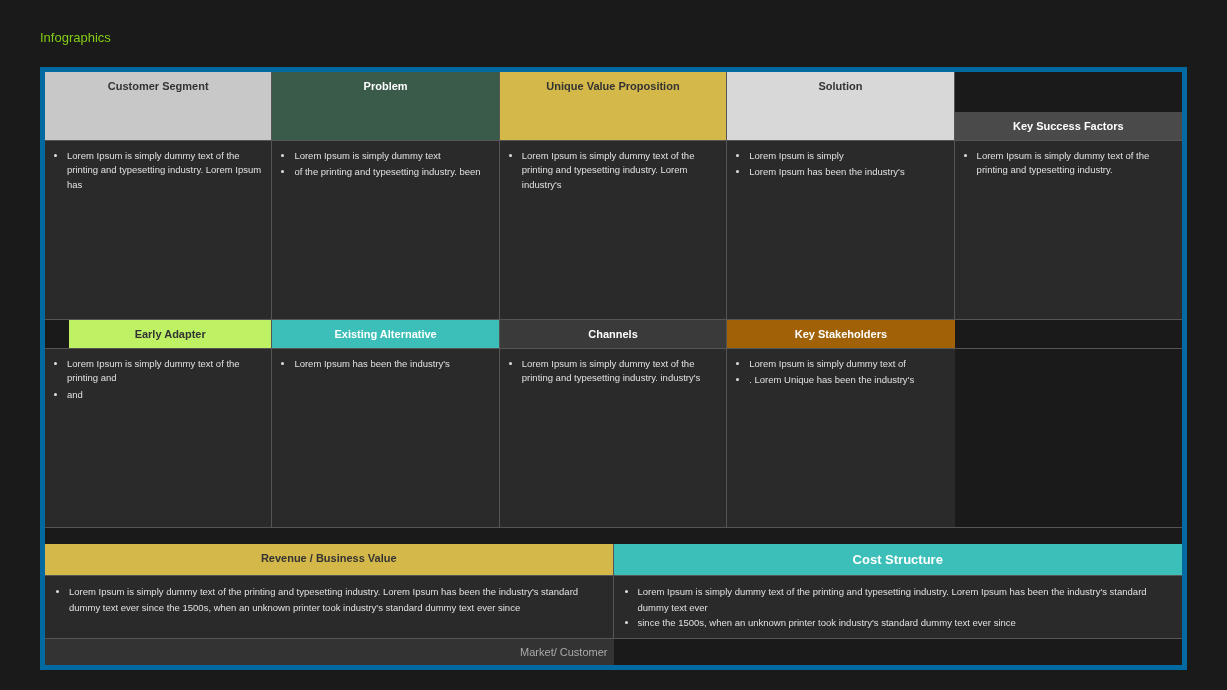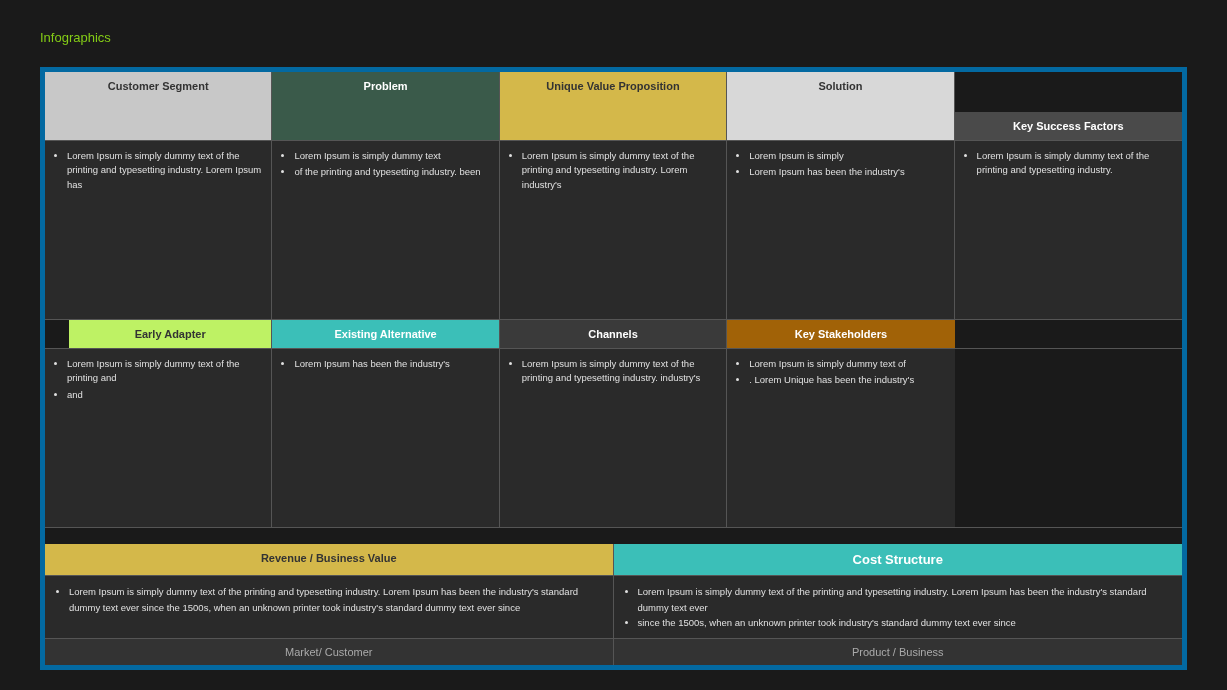--- a/index.html
+++ b/index.html
@@ -114,21 +114,21 @@
     }
     .content-cell-wide:last-child { border-right: none; }
     .content-cell-wide ul { list-style: disc; padding-left: 14px; line-height: 1.6; }
     
     .row-footers {
       display: grid;
       grid-template-columns: 1fr 1fr;
     }
     .footer-cell {
       padding: 7px 6px;
-      text-align: center;
+      text-align: right;
       font-size: 11px;
       color: #aaa;
       background: #333;
       border-right: 1px solid #555;
     }
     .footer-cell:last-child { border-right: none; }
   </style>
 </head>
 <body>
 
@@ -222,16 +222,15 @@
     <div class="content-cell-wide">
       <ul>
         <li>Lorem Ipsum is simply dummy text of the printing and typesetting industry. Lorem Ipsum has been the industry's standard dummy text ever</li>
         <li>since the 1500s, when an unknown printer took industry's standard dummy text ever since</li>
       </ul>
     </div>
   </div>
 
   <div class="row-footers">
     <div class="footer-cell">Market/ Customer</div>
-    <div class="footer-cell">Product / Business</div>
   </div>
 
 </div>
 
 </body></html>

